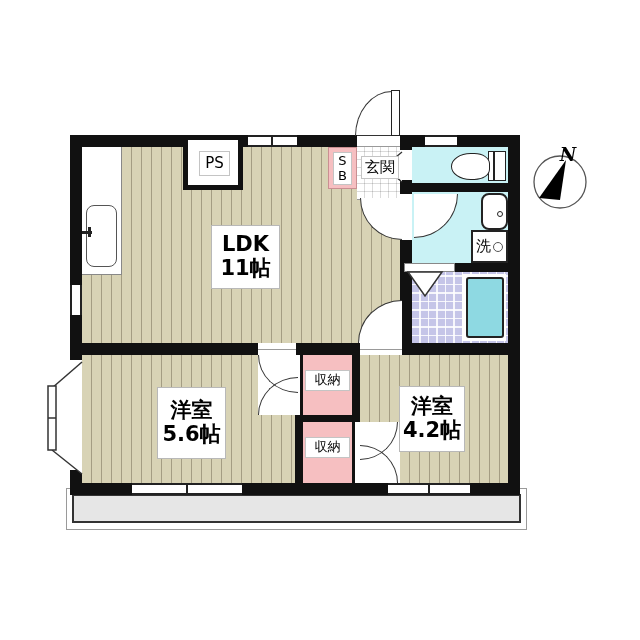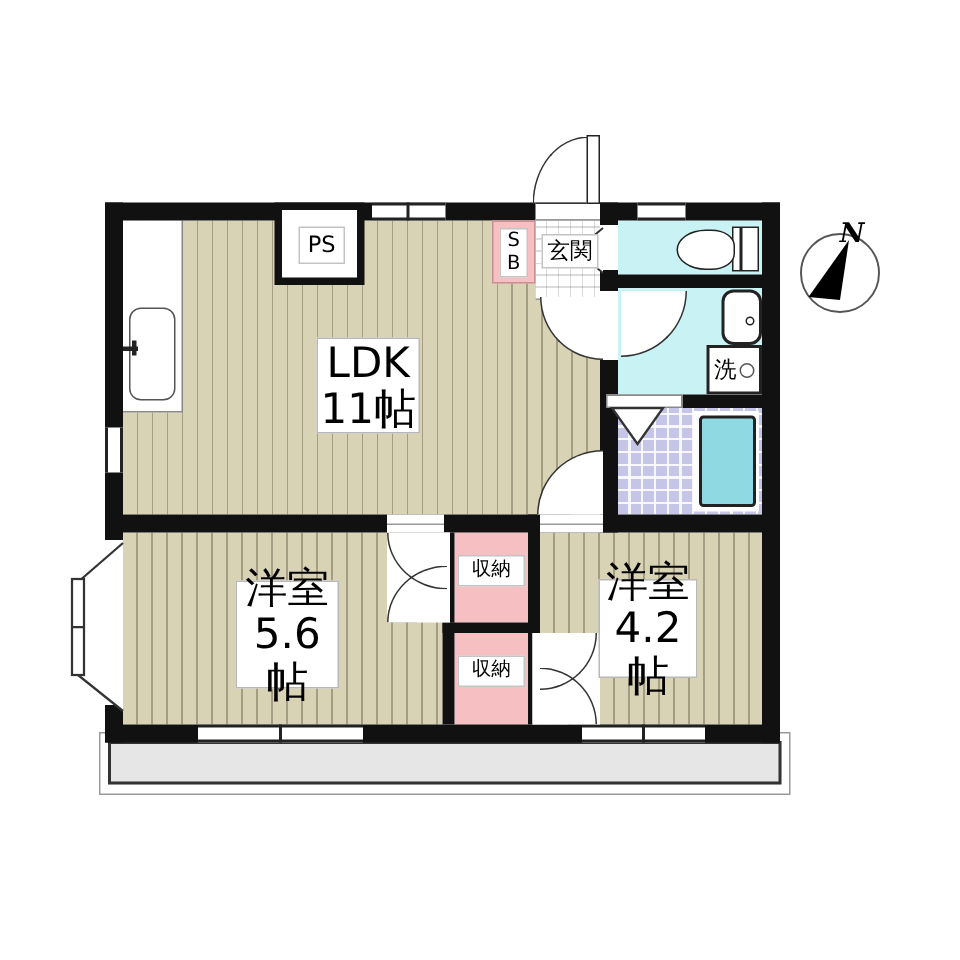--- a/index.html
+++ b/index.html
@@ -29,21 +29,21 @@
   
   .qd{position:absolute;box-sizing:border-box;border:0 solid #333;}
   .qd.fill{background:#fff;}
   .qd.tl{border-top-left-radius:100% 100%;border-top-width:1.5px;border-left-width:1.5px;}
   .qd.bl{border-bottom-left-radius:100% 100%;border-bottom-width:1.5px;border-left-width:1.5px;}
   .qd.br{border-bottom-right-radius:100% 100%;border-bottom-width:1.5px;border-right-width:1.5px;}
   .qd.tr{border-top-right-radius:100% 100%;border-top-width:1.5px;border-right-width:1.5px;}
   
   .lbl{position:absolute;background:#fff;border:1px solid #b8b8b8;display:flex;flex-direction:column;
        align-items:center;justify-content:center;text-align:center;line-height:1.12;box-sizing:border-box;}
-  .lbl.big{font-size:28px;}
+  .lbl.big{font-size:21px;font-weight:bold;}
   .lbl.small{font-size:13px;border-color:#c4c4c4;}
   .fix{position:absolute;background:#fff;border:2px solid #222;box-sizing:border-box;}
 </style>
 </head>
 <body>
 
 <div class="canvas">
 
   <div class="abs" style="left:66px;top:488px;width:461px;height:42px;border:1px solid #9a9a9a;background:#fff;"></div>
   <div class="abs" style="left:72px;top:494px;width:449px;height:29px;background:var(--balcony-gray,#e6e6e6);border:2px solid #333;"></div>

